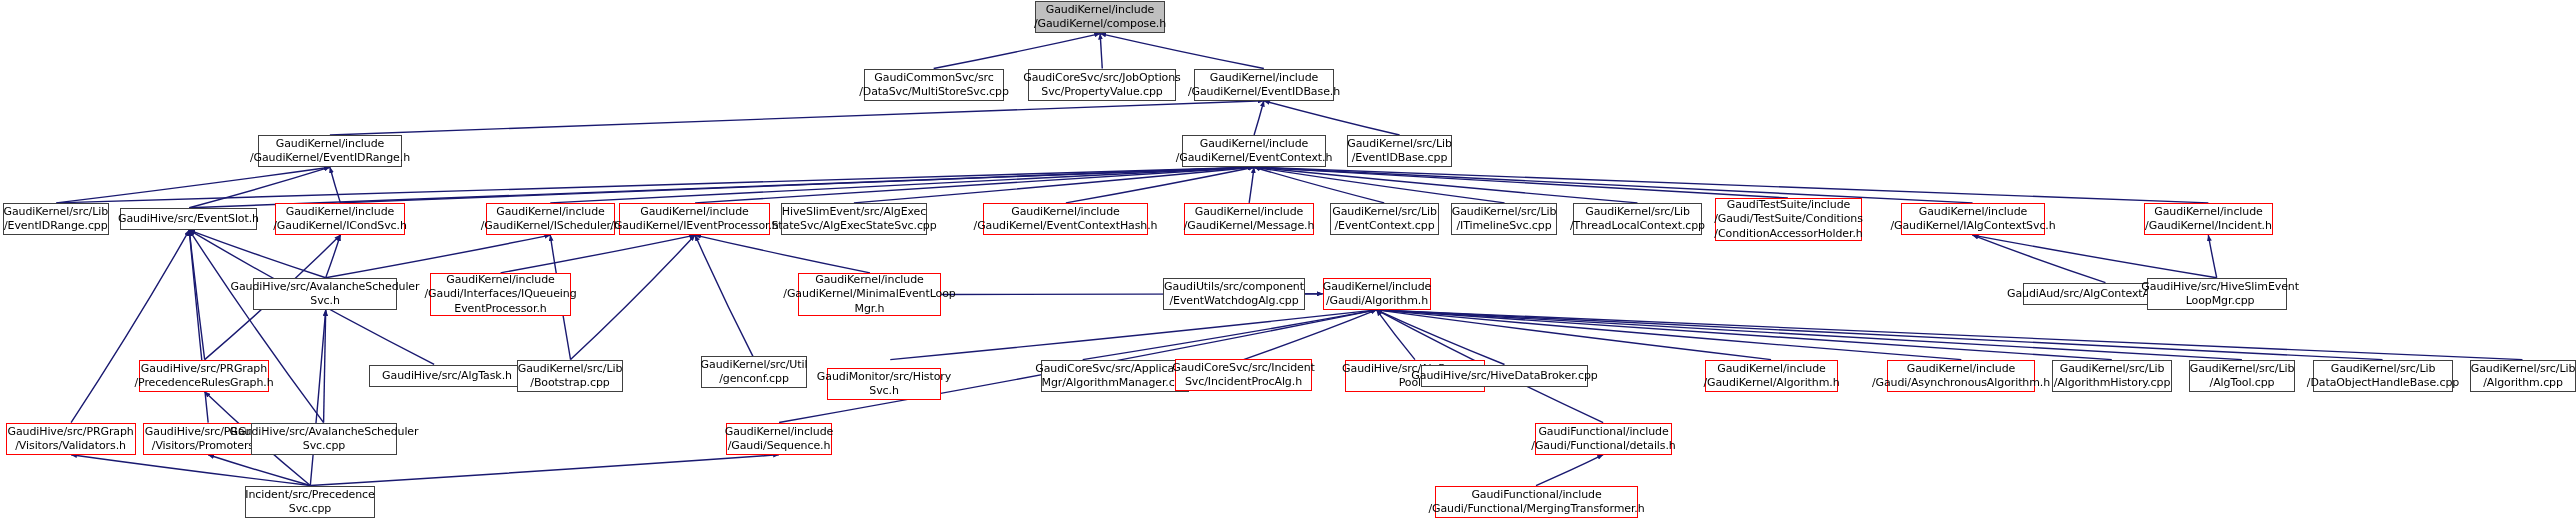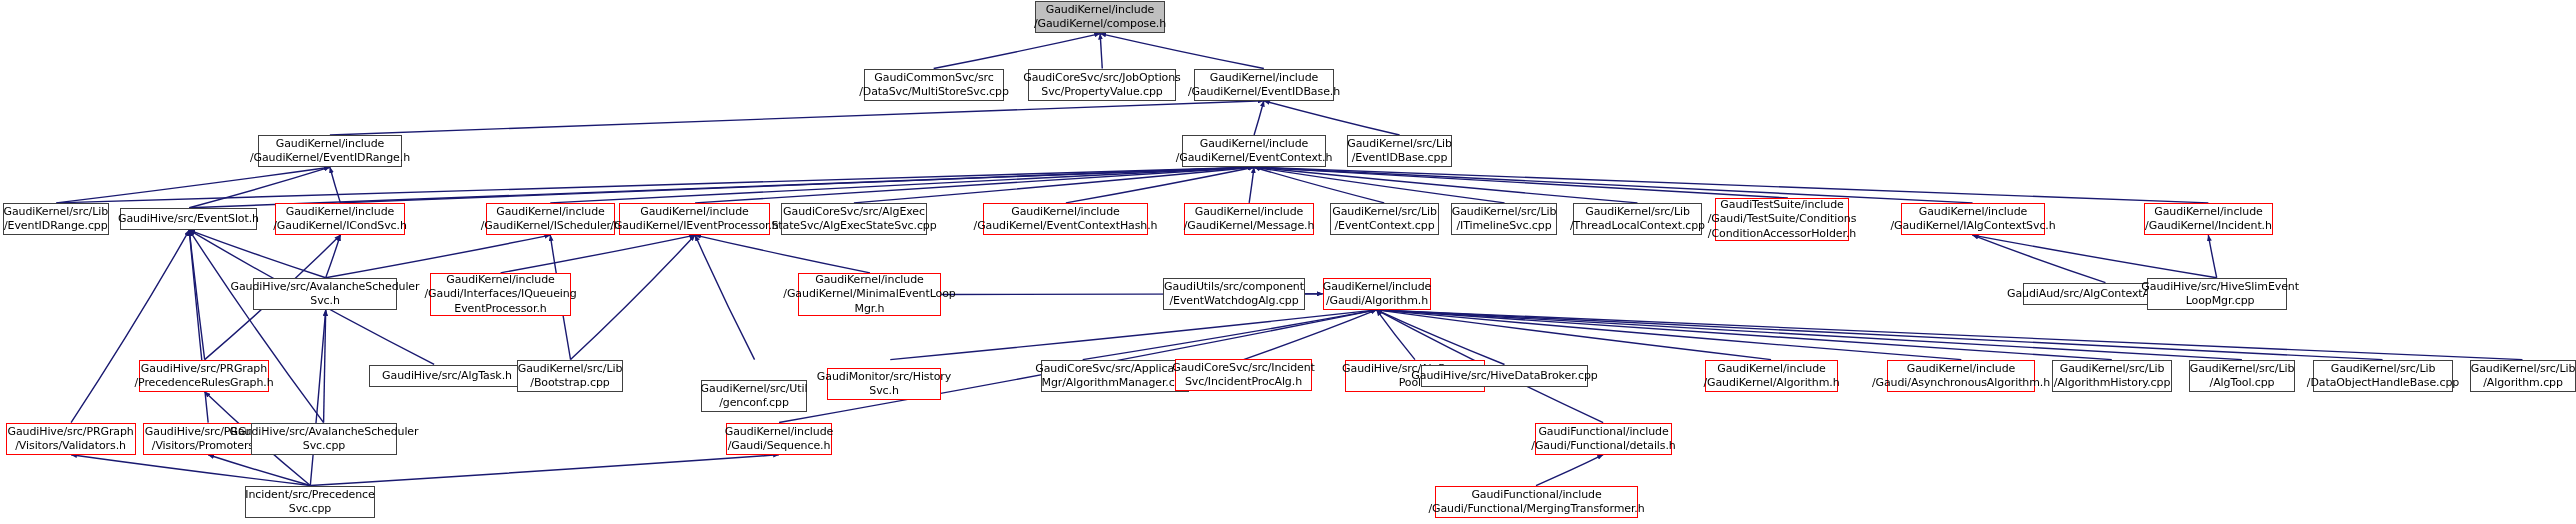--- a/index.html
+++ b/index.html
@@ -140,33 +140,33 @@
 /EventIDBase.cpp</div>
       <div class="node" style="left: 2.8px; top: 203px; width: 106px; height: 32px;">GaudiKernel/src/Lib
 /EventIDRange.cpp</div>
       <div class="node" style="left: 120px; top: 208px; width: 137px; height: 22.4px;">GaudiHive/src/EventSlot.h</div>
       <div class="node red" style="left: 275px; top: 203px; width: 130px; height: 32px;">GaudiKernel/include
 /GaudiKernel/ICondSvc.h</div>
       <div class="node red" style="left: 486px; top: 203px; width: 129px; height: 32px;">GaudiKernel/include
 /GaudiKernel/IScheduler.h</div>
       <div class="node red" style="left: 619px; top: 203px; width: 151px; height: 32px;">GaudiKernel/include
 /GaudiKernel/IEventProcessor.h</div>
-      <div class="node" style="left: 781px; top: 203px; width: 146px; height: 32px;">GaudiCoreSvc/src/AlgExec
+      <div class="node" style="left: 781px; top: 203px; width: 146px; height: 32px;">HiveSlimEvent/src/AlgExec
 StateSvc/AlgExecStateSvc.cpp</div>
       <div class="node red" style="left: 983px; top: 203px; width: 165px; height: 32px;">GaudiKernel/include
 /GaudiKernel/EventContextHash.h</div>
       <div class="node red" style="left: 1184px; top: 203px; width: 130px; height: 32px;">GaudiKernel/include
 /GaudiKernel/Message.h</div>
       <div class="node" style="left: 1330px; top: 203px; width: 109px; height: 32px;">GaudiKernel/src/Lib
 /EventContext.cpp</div>
       <div class="node" style="left: 1451px; top: 203px; width: 106px; height: 32px;">GaudiKernel/src/Lib
 /ITimelineSvc.cpp</div>
       <div class="node" style="left: 1573px; top: 203px; width: 129px; height: 32px;">GaudiKernel/src/Lib
 /ThreadLocalContext.cpp</div>
-      <div class="node red" style="left: 1715px; top: 198px; width: 134px; height: 43px;">GaudiTestSuite/include
+      <div class="node red" style="left: 1715px; top: 198px; width: 147px; height: 43px;">GaudiTestSuite/include
 /Gaudi/TestSuite/Conditions
 /ConditionAccessorHolder.h</div>
       <div class="node red" style="left: 1901px; top: 203px; width: 144px; height: 32px;">GaudiKernel/include
 /GaudiKernel/IAlgContextSvc.h</div>
       <div class="node red" style="left: 2144px; top: 203px; width: 129px; height: 32px;">GaudiKernel/include
 /GaudiKernel/Incident.h</div>
       <div class="node" style="left: 253px; top: 278px; width: 144px; height: 32px;">GaudiHive/src/AvalancheScheduler
 Svc.h</div>
       <div class="node red" style="left: 430px; top: 273px; width: 141px; height: 43px;">GaudiKernel/include
 /Gaudi/Interfaces/IQueueing
@@ -179,21 +179,21 @@
       <div class="node red" style="left: 1323px; top: 278px; width: 108px; height: 32px;">GaudiKernel/include
 /Gaudi/Algorithm.h</div>
       <div class="node" style="left: 2023px; top: 283px; width: 165px; height: 22.4px;">GaudiAud/src/AlgContextAuditor.cpp</div>
       <div class="node" style="left: 2147px; top: 278px; width: 140px; height: 32px; padding-left: 9px;">GaudiHive/src/HiveSlimEvent
 LoopMgr.cpp</div>
       <div class="node red" style="left: 139px; top: 360px; width: 130px; height: 32px;">GaudiHive/src/PRGraph
 /PrecedenceRulesGraph.h</div>
       <div class="node" style="left: 369px; top: 365px; width: 156px; height: 22.4px;">GaudiHive/src/AlgTask.h</div>
       <div class="node" style="left: 517px; top: 360px; width: 106px; height: 32px;">GaudiKernel/src/Lib
 /Bootstrap.cpp</div>
-      <div class="node" style="left: 701px; top: 380px; width: 106px; height: 32px;">GaudiKernel/src/Util
+      <div class="node" style="left: 701px; top: 356px; width: 106px; height: 32px;">GaudiKernel/src/Util
 /genconf.cpp</div>
       <div class="node red" style="left: 827px; top: 368px; width: 114px; height: 32px;">GaudiMonitor/src/History
 Svc.h</div>
       <div class="node" style="left: 1008px; top: 360px; width: 148px; height: 32px; margin-left: 33px;">GaudiCoreSvc/src/Application
 Mgr/AlgorithmManager.cpp</div>
       <div class="node red" style="left: 1175px; top: 359px; width: 137px; height: 32px;">GaudiCoreSvc/src/Incident
 Svc/IncidentProcAlg.h</div>
       <div class="node red" style="left: 1345px; top: 360px; width: 140px; height: 32px;">GaudiHive/src/AlgResource
 Pool.h</div>
       <div class="node" style="left: 1421px; top: 365px; width: 167px; height: 22.4px;">GaudiHive/src/HiveDataBroker.cpp</div>

